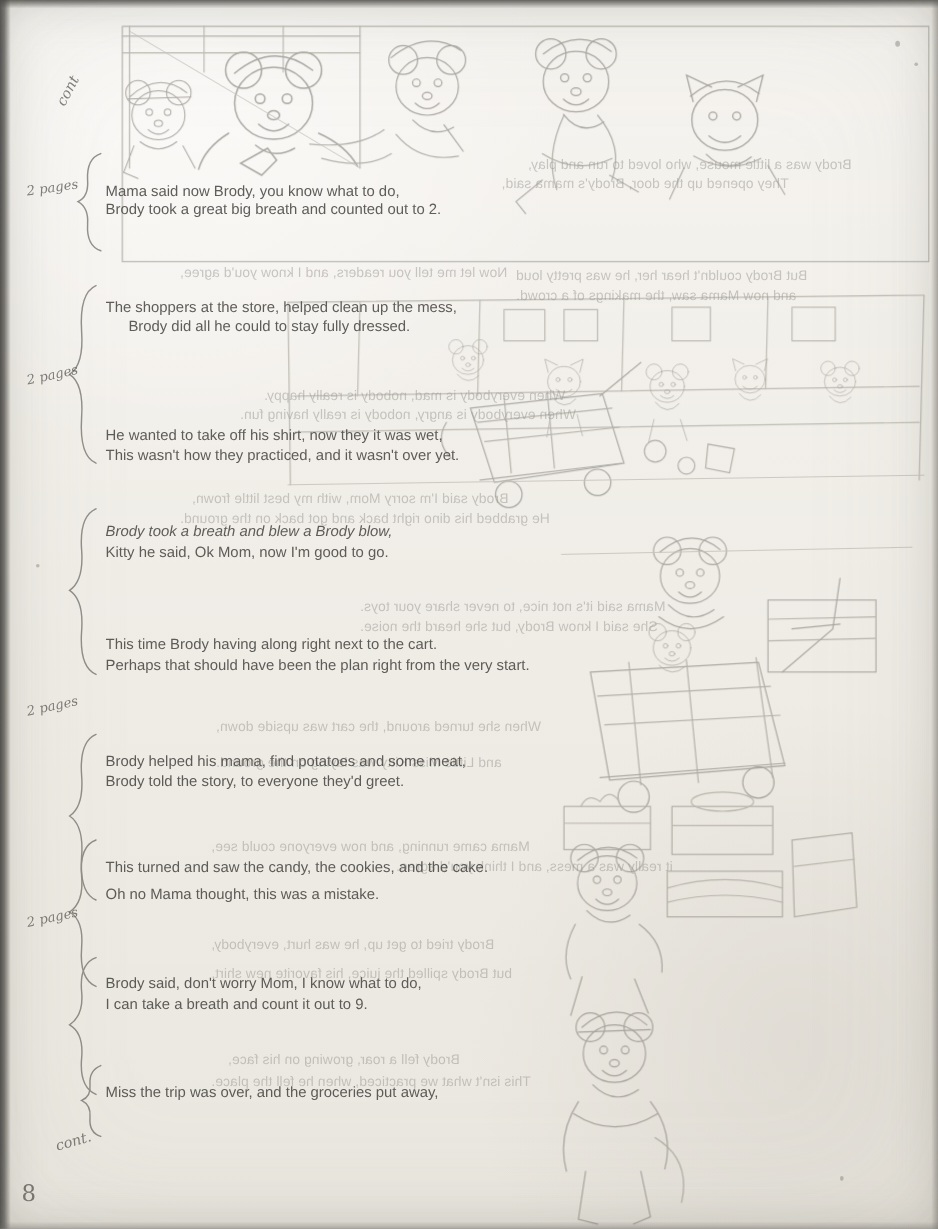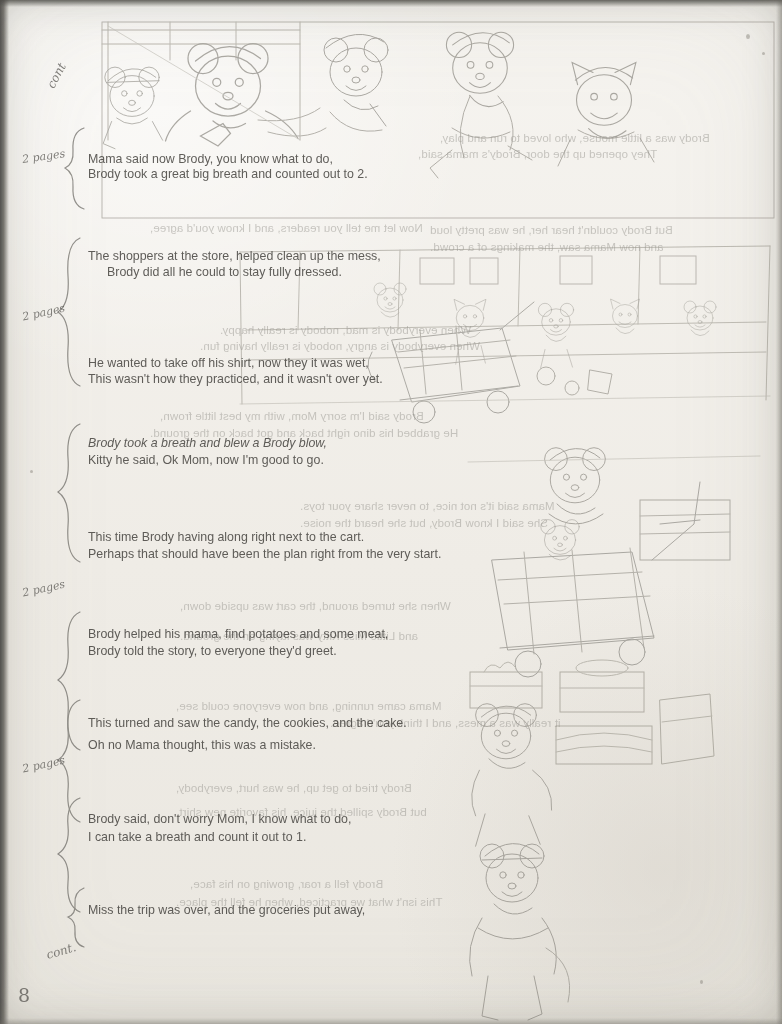--- a/index.html
+++ b/index.html
@@ -359,21 +359,21 @@
     <div class="line" style="left:88px; top:530px;">This time Brody having along right next to the cart.</div>
     <div class="line" style="left:88px; top:547px;text-align:right;">Perhaps that should have been the plan right from the very start.</div>
 
     <div class="line" style="left:88px; top:627px;text-align:center;">Brody helped his mama, find potatoes and some meat,</div>
     <div class="line" style="left:88px; top:644px;">Brody told the story, to everyone they'd greet.</div>
 
     <div class="line" style="left:88px; top:716px;">This turned and saw the candy, the cookies, and the cake.</div>
     <div class="line" style="left:88px; top:738px;">Oh no Mama thought, this was a mistake.</div>
 
     <div class="line" style="left:88px; top:812px;">Brody said, don't worry Mom, I know what to do,</div>
-    <div class="line" style="left:88px; top:830px;">I can take a breath and count it out to 1.</div>
+    <div class="line" style="left:88px; top:830px;">I can take a breath and count it out to 9.</div>
 
     <div class="line" style="left:88px; top:903px;">Miss the trip was over, and the groceries put away,</div>
   </div>
 
   <svg class="sketch" viewBox="0 0 782 1024" preserveAspectRatio="none">
     <g stroke="#6f6d68" stroke-width="1.2" fill="none" opacity=".75" stroke-linecap="round">
       <path d="M84 128 q-12 4 -11 22 q1 14 -8 18 q9 5 8 19 q-1 18 11 22"></path>
       <path d="M80 238 q-14 6 -12 38 q2 28 -10 36 q12 8 10 36 q-2 32 12 38"></path>
       <path d="M80 424 q-14 6 -12 34 q2 26 -10 34 q12 8 10 34 q-2 30 12 36"></path>
       <path d="M80 612 q-14 6 -12 34 q2 26 -10 34 q12 8 10 34 q-2 30 12 36"></path>

